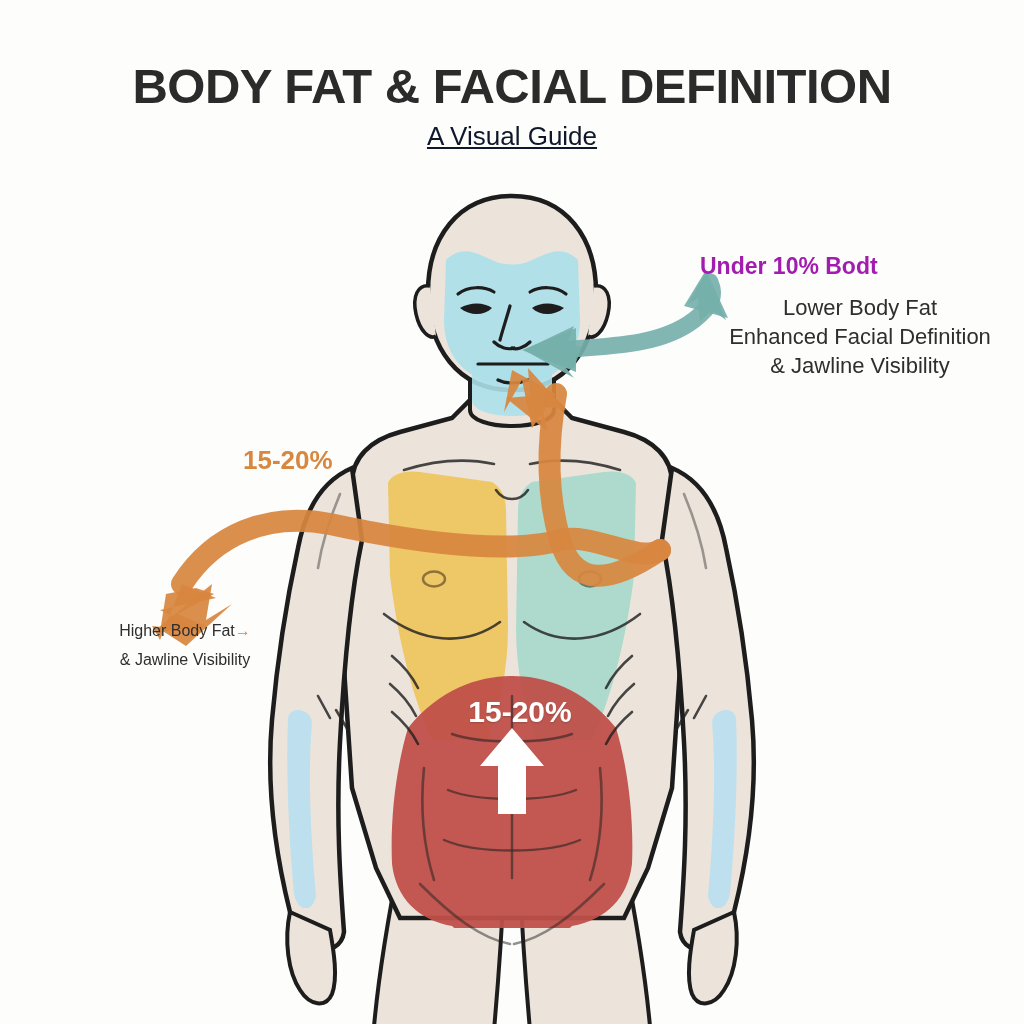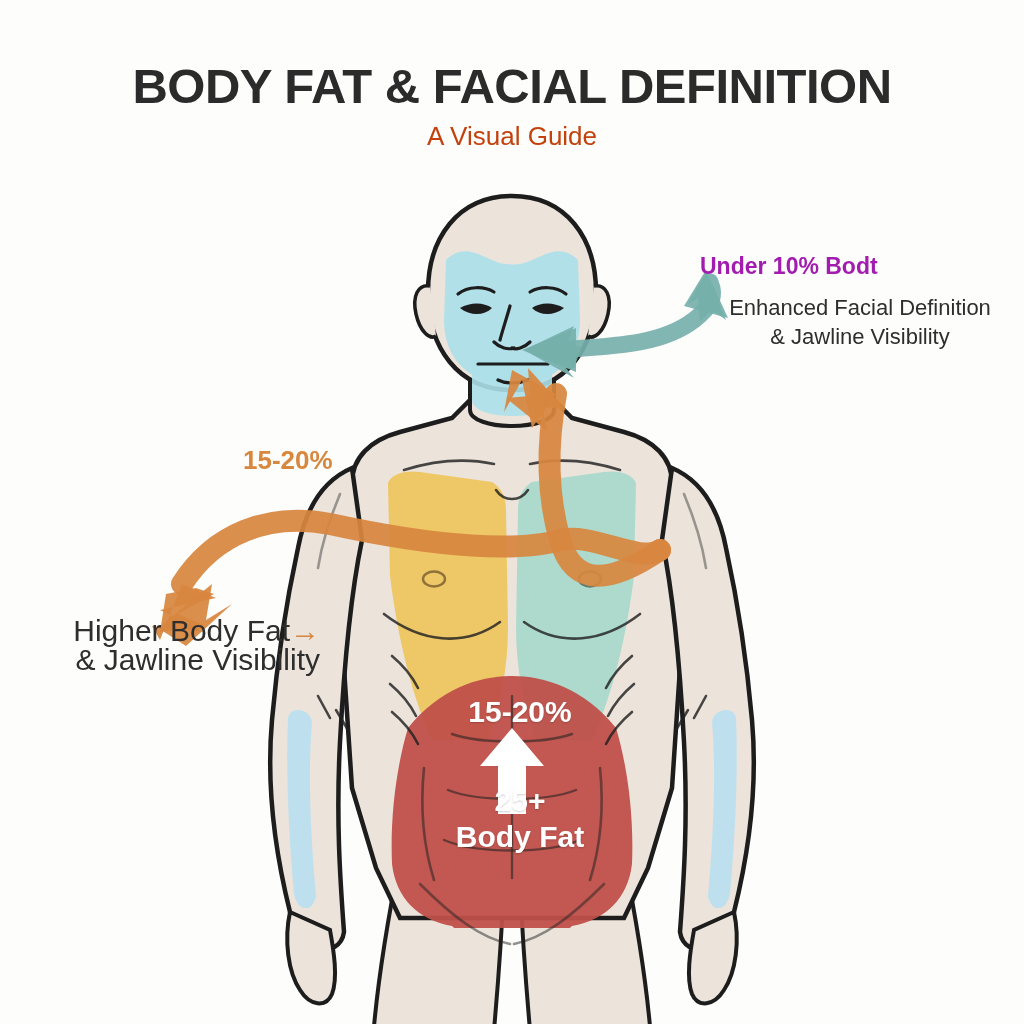--- a/index.html
+++ b/index.html
@@ -33,22 +33,23 @@
     color: #2b2b2b;
     font-family: "Liberation Sans", sans-serif;
   }
   .subtitle {
     position: absolute;
     top: 93px;
     left: 0;
     width: 1024px;
     text-align: center;
     font-size: 26px;
-    color: #c2410c;
+    color: #0f172a;
     font-family: "Liberation Sans", sans-serif;
+    text-decoration: underline;
   }
   .anno-right-heading {
     position: absolute;
     left: 700px;
     top: 225px;
     font-size: 23px;
     font-weight: bold;
     color: #a21caf;
     white-space: nowrap;
   }
@@ -60,22 +61,22 @@
     text-align: center;
     font-size: 22px;
     line-height: 29px;
     color: #2e2e2e;
   }
   .anno-left-body {
     position: absolute;
     left: 50px;
     top: 588px;
     width: 270px;
-    text-align: right;
-    font-size: 30px;
+    text-align: center;
+    font-size: 16px;
     line-height: 29px;
     color: #2e2e2e;
   }
   .arrow-glyph {
     color: #d8873f;
     font-weight: normal;
   }
   .pct-left {
     position: absolute;
     left: 243px;
@@ -284,32 +285,29 @@
       <polygon points="512,700 544,738 526,738 526,786 498,786 498,738 480,738" fill="#ffffff"></polygon>
     </g>
 
   </svg>
 
   <div class="title">BODY FAT &amp; FACIAL DEFINITION</div>
   <div class="subtitle">A Visual Guide</div>
 
   <div class="anno-right-heading">Under 10% Bodt</div>
   <div class="anno-right-body">
+    <div>Lower Body Fat</div>
     <div>Enhanced Facial Definition</div>
     <div>&amp; Jawline Visibility</div>
   </div>
 
   <div class="anno-left-body">
     <div>
       <span>Higher Body Fat</span><span class="arrow-glyph">→</span>
     </div>
     <div>&amp; Jawline Visibility</div>
   </div>
 
   <div class="pct-left">15-20%</div>
 
   <div class="torso-label torso-label-top">15-20%</div>
-  <div class="torso-label torso-label-bottom">
-    <div>25+</div>
-    <div>Body Fat</div>
-  </div>
 
 </div>
 
 </body></html>

